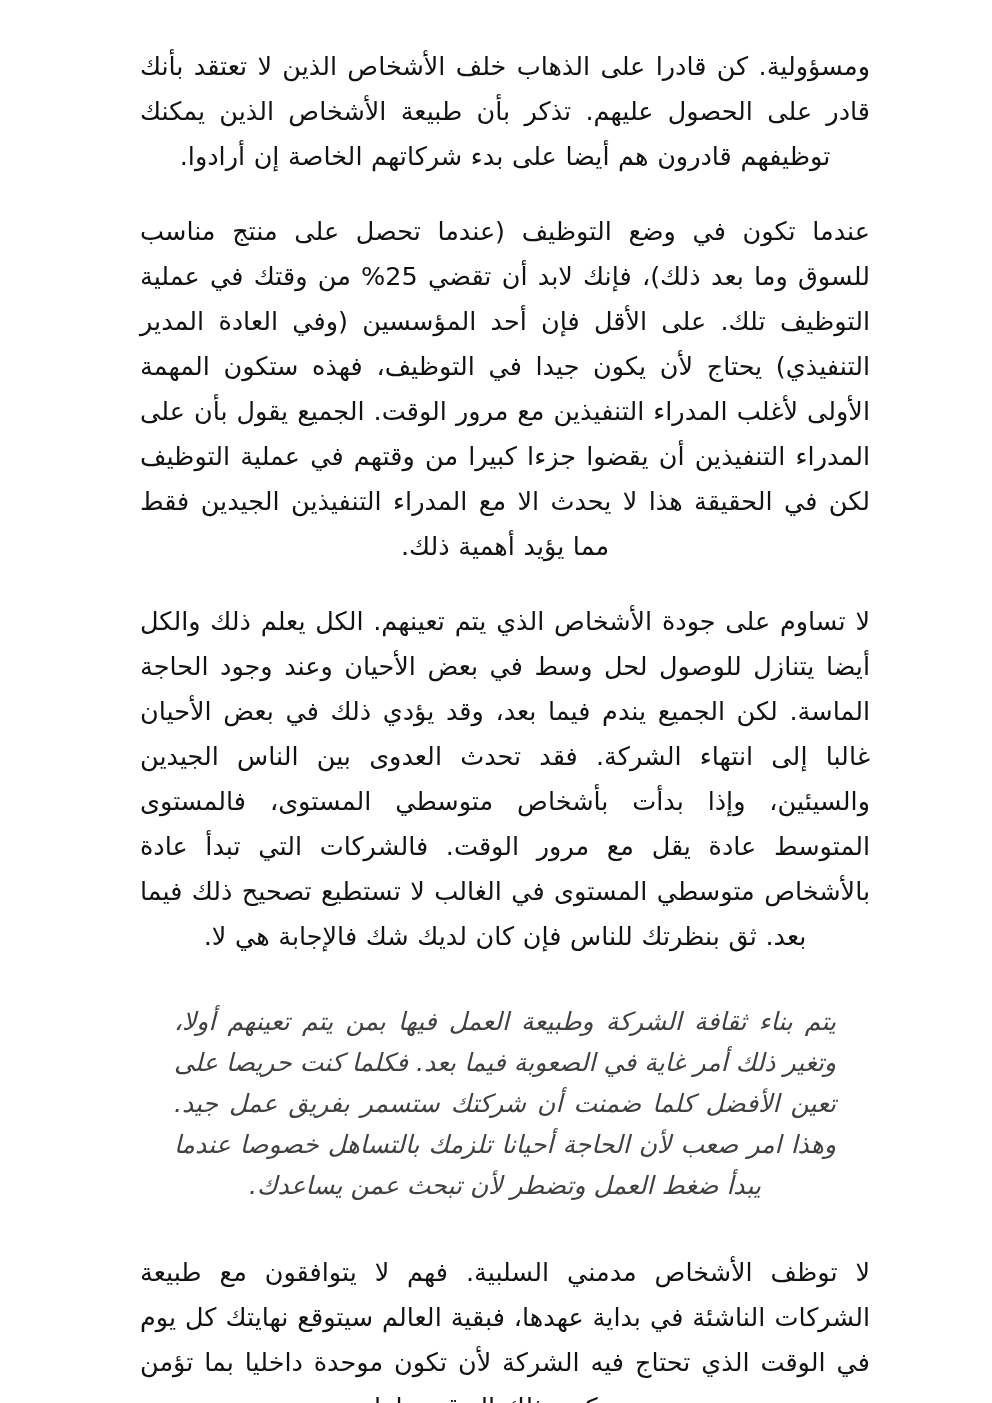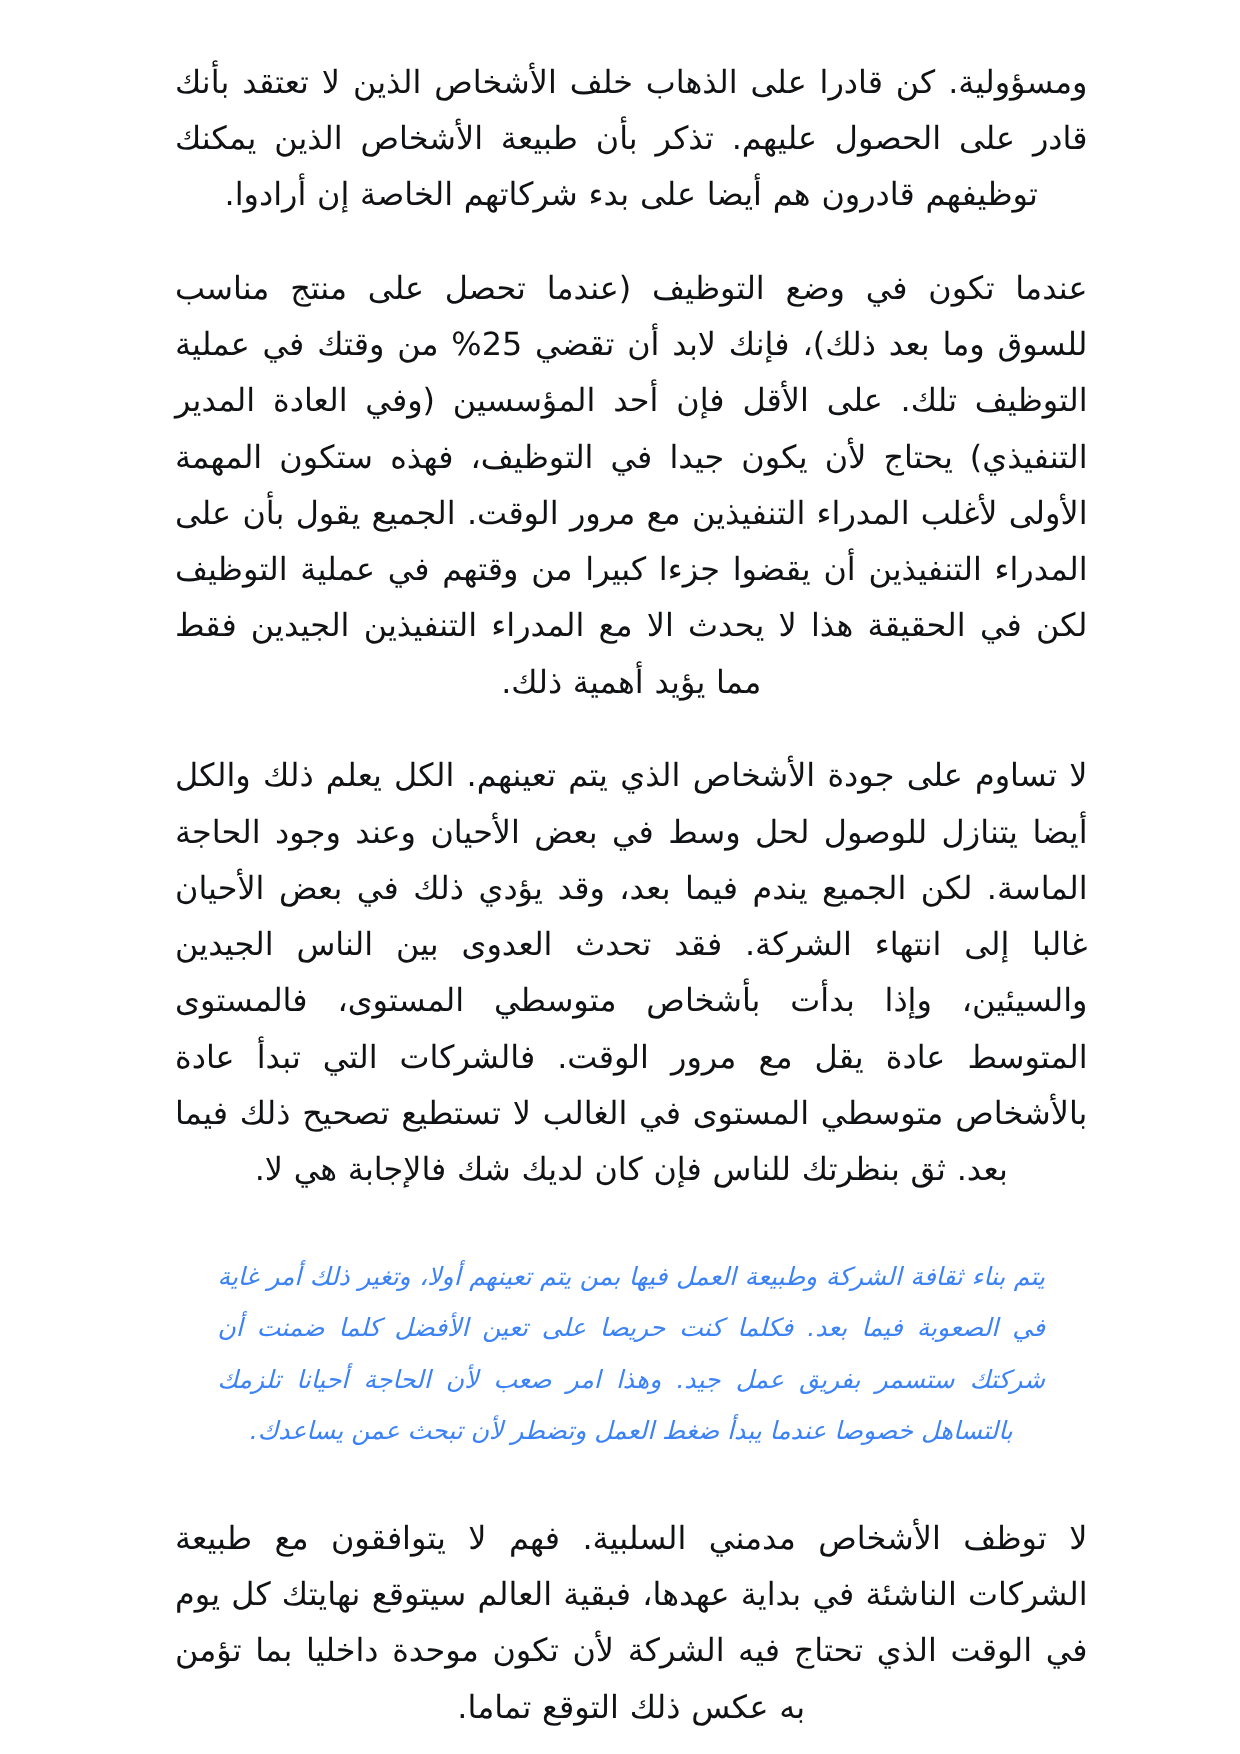--- a/index.html
+++ b/index.html
@@ -37,23 +37,23 @@
     letter-spacing: 0;
     word-spacing: 0.5px;
   }
   p.body-para:last-of-type {
     margin-bottom: 0;
   }
   blockquote.pull-quote {
     margin: 42px 34px 44px 34px;
     padding: 0;
     border: 0;
-    font-size: 20px;
+    font-size: 25px;
     line-height: 41px;
-    color: #3b82f6;
+    color: #404040;
     font-style: italic;
     text-align: justify;
     text-align-last: center;
     font-weight: 400;
   }
 </style>
 </head>
 <body>
 
 <div class="page">

